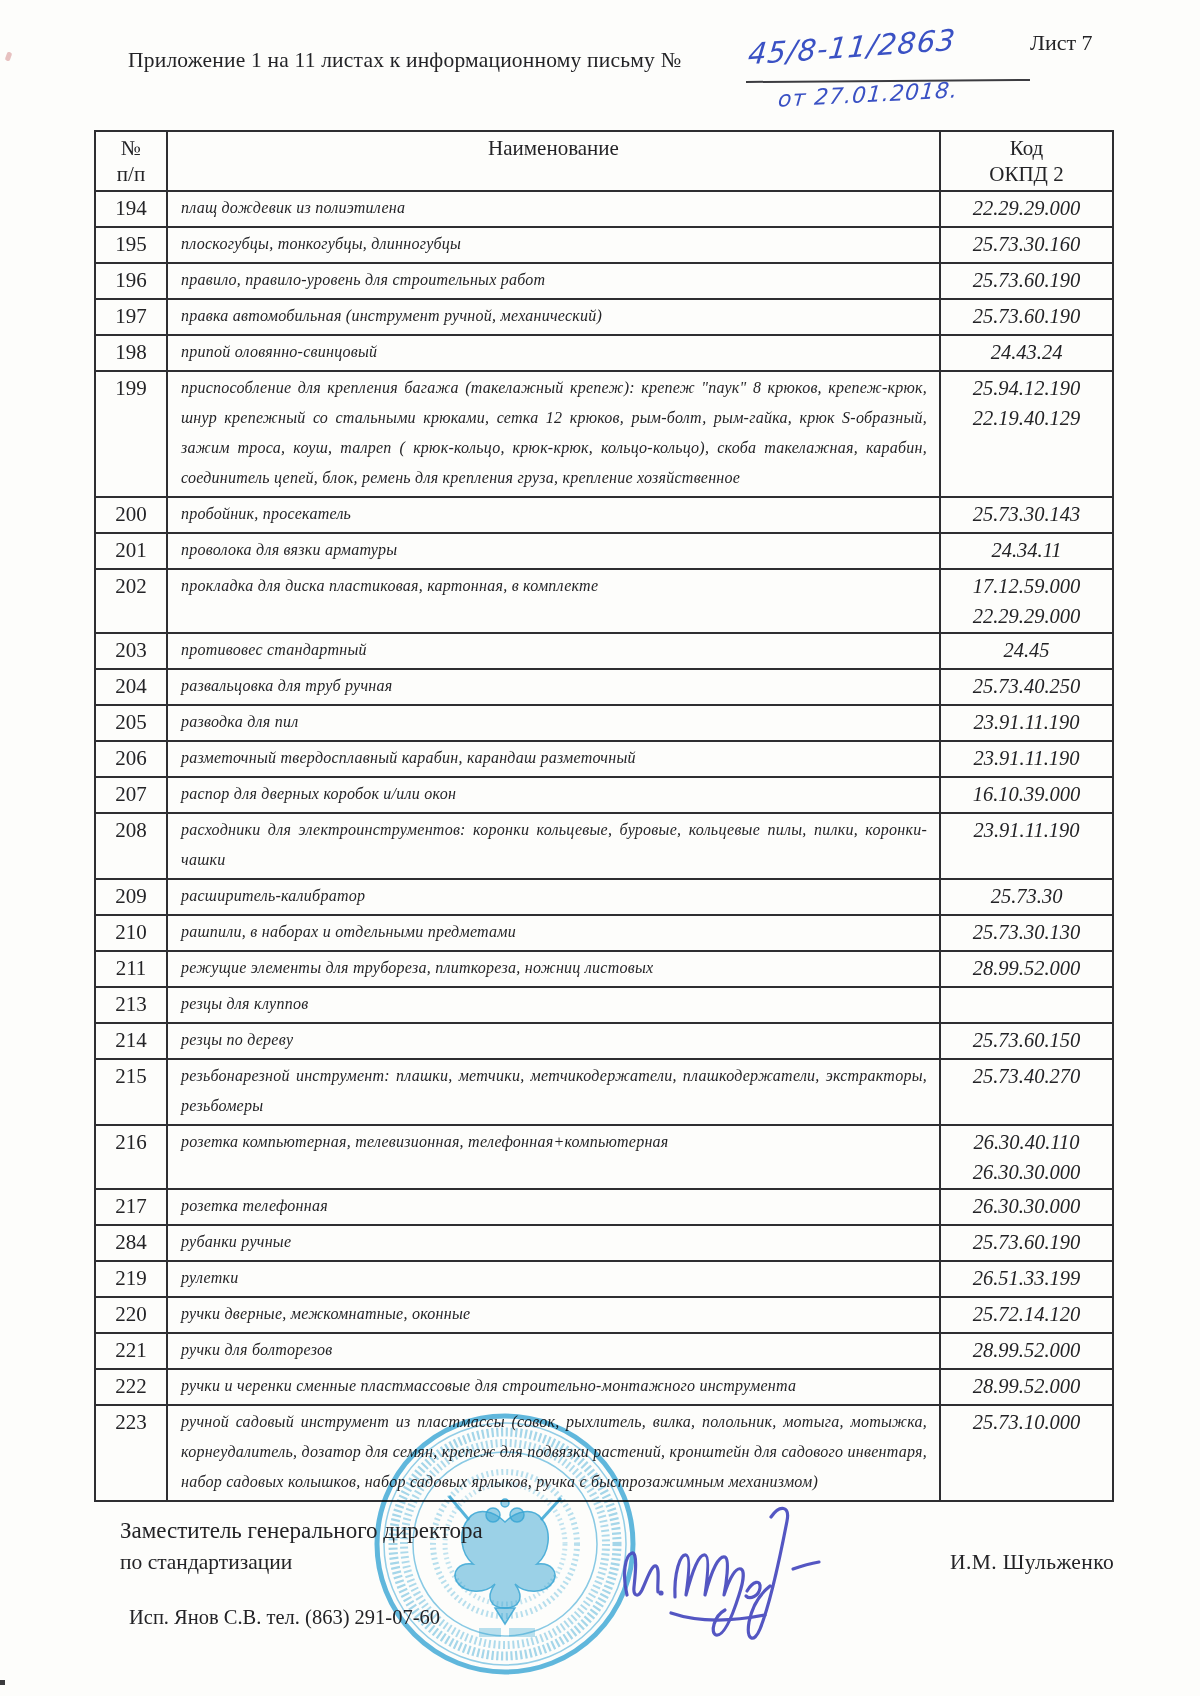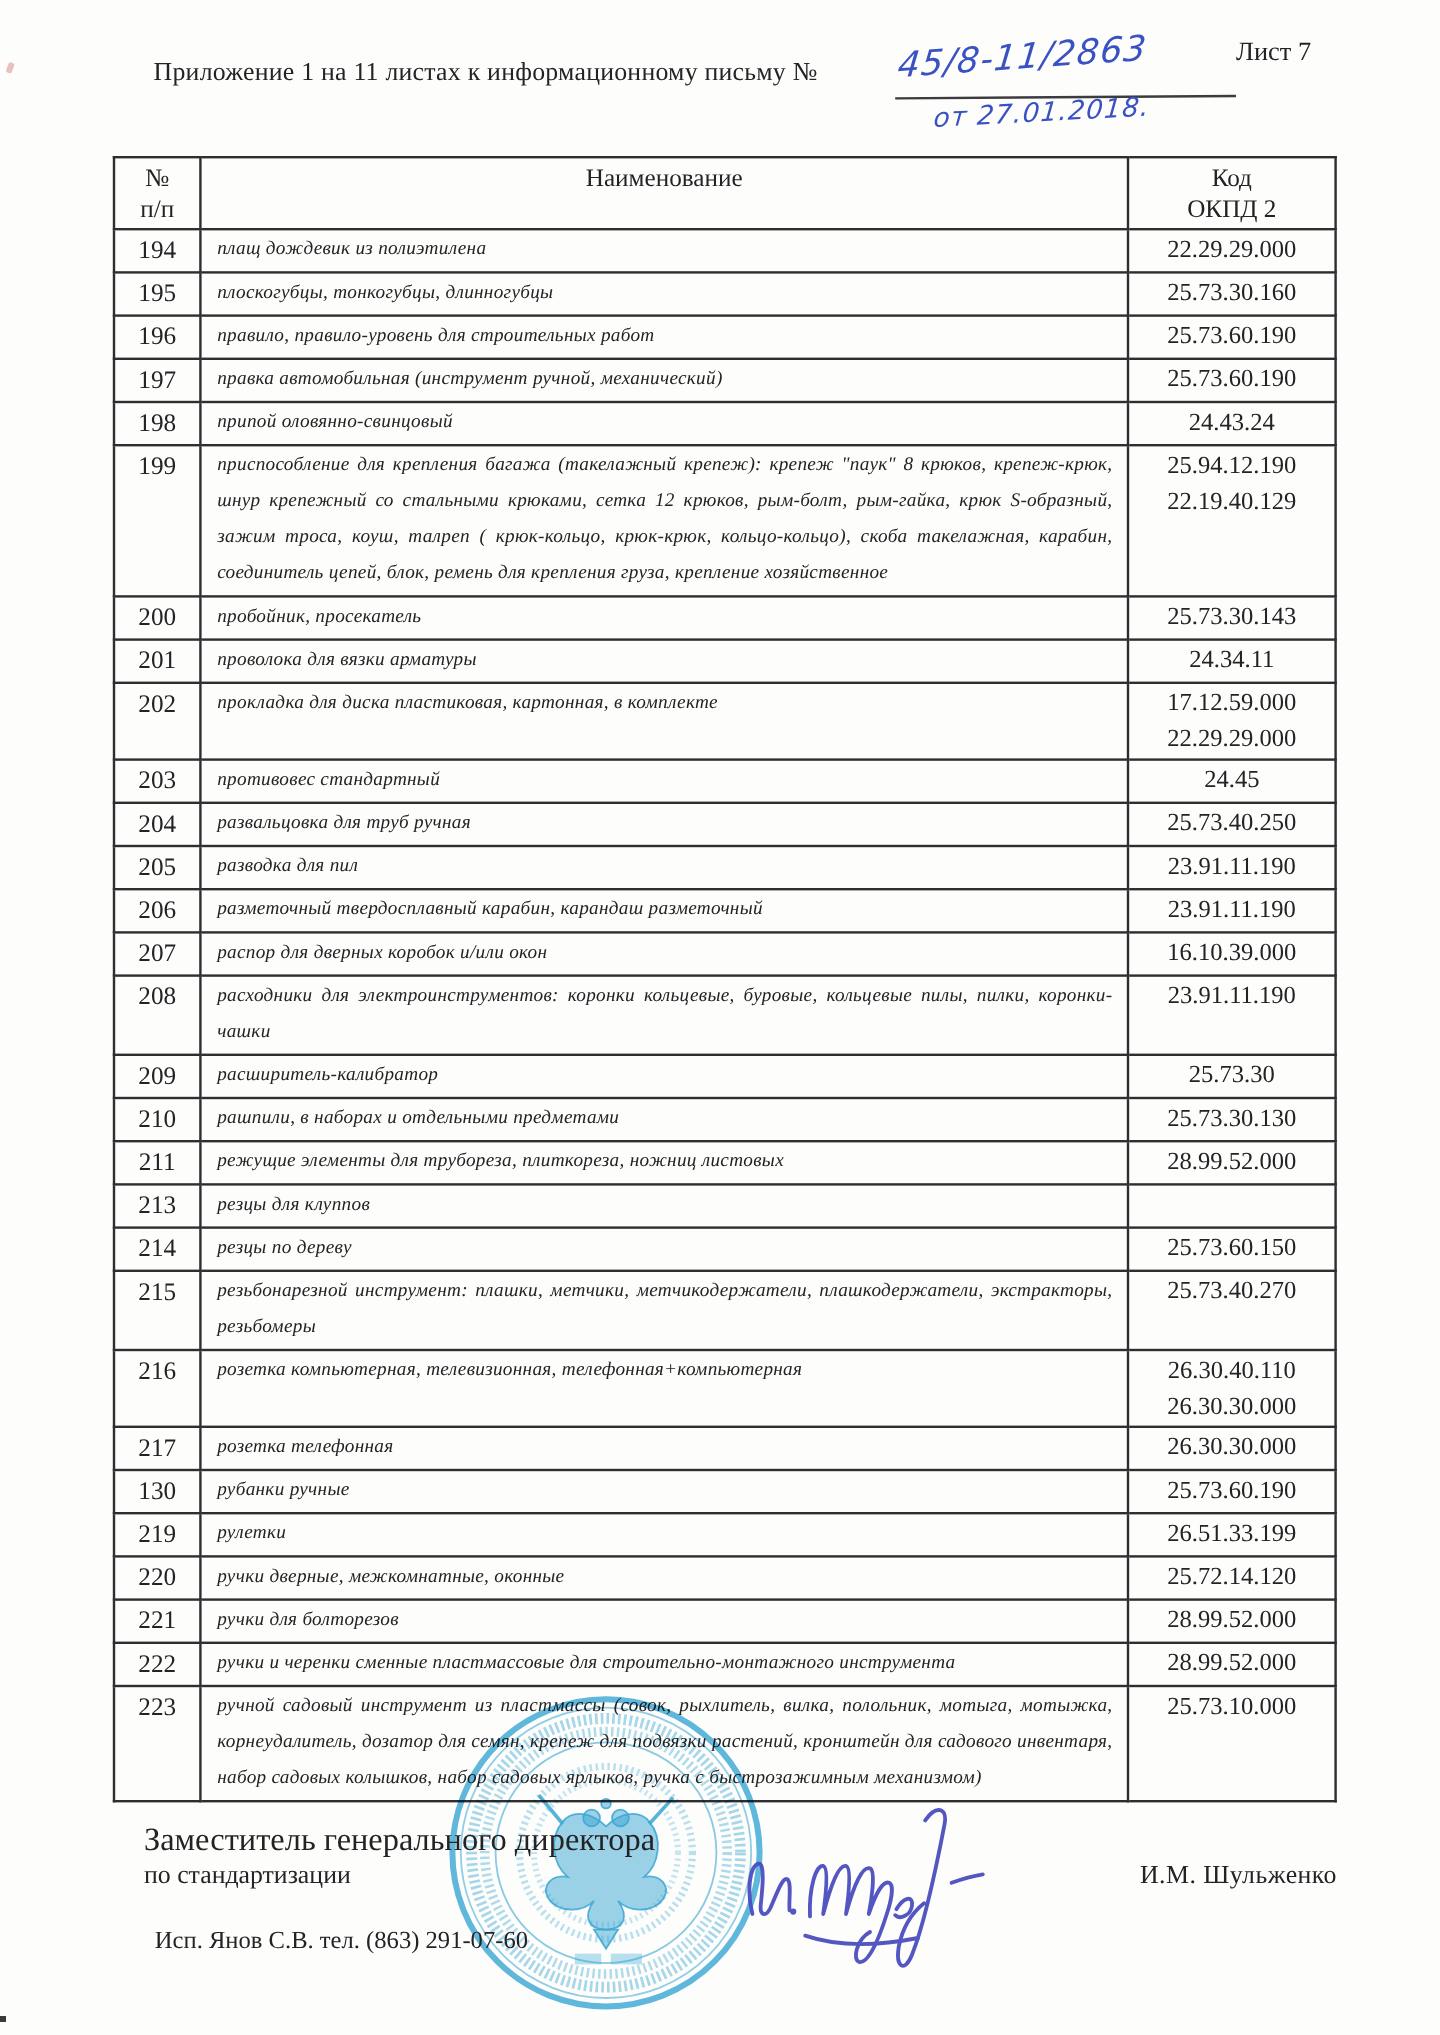--- a/index.html
+++ b/index.html
@@ -25,22 +25,22 @@
   table.products th,table.products td{
     border:2px solid #2e2e31;vertical-align:top;
   }
   col.c-num{width:72px;} col.c-name{width:773px;} col.c-code{width:173px;}
   th{font-weight:normal;text-align:center;white-space:pre-line;
     font-size:21px;line-height:26px;padding:3px 0;}
   td{line-height:30px;}
   .td-num{text-align:center;font-size:21px;padding-top:1px;}
   .td-name{text-align:justify;font-size:16px;letter-spacing:.25px;
     padding:1px 12px 3px 13px;font-style:italic;}
-  .td-code{text-align:center;white-space:pre-line;font-size:20.5px;padding-top:1px;}
-  .signer-line1{left:120px;top:1518px;font-size:27px;}
+  .td-code{text-align:center;white-space:pre-line;font-size:20.5px;padding-top:1px;font-style:italic;}
+  .signer-line1{left:120px;top:1518px;font-size:23px;}
   .signer-line2{left:120px;top:1550px;font-size:21.5px;}
   .signer-name{left:950px;top:1550px;font-size:21.5px;letter-spacing:.4px;}
   .executor-line{left:129px;top:1606px;font-size:20.5px;}
   .stamp{left:373px;top:1412px;width:264px;height:264px;mix-blend-mode:multiply;
     filter:blur(.4px);pointer-events:none;}
   .signature{left:585px;top:1495px;width:270px;height:165px;pointer-events:none;}
   .artifact-red{left:6px;top:52px;width:5px;height:9px;
     background:rgba(205,120,120,.45);transform:rotate(20deg);border-radius:2px;}
   .artifact-dot{left:0px;top:1680px;width:5px;height:5px;background:#3a3a3c;}
 </style>
@@ -184,21 +184,21 @@
             <td class="td-name">розетка компьютерная, телевизионная, телефонная+компьютерная</td>
             <td class="td-code">26.30.40.110
 26.30.30.000</td>
           </tr>
         <tr>
             <td class="td-num">217</td>
             <td class="td-name">розетка телефонная</td>
             <td class="td-code">26.30.30.000</td>
           </tr>
         <tr>
-            <td class="td-num">130</td>
+            <td class="td-num">284</td>
             <td class="td-name">рубанки ручные</td>
             <td class="td-code">25.73.60.190</td>
           </tr>
         <tr>
             <td class="td-num">219</td>
             <td class="td-name">рулетки</td>
             <td class="td-code">26.51.33.199</td>
           </tr>
         <tr>
             <td class="td-num">220</td>

